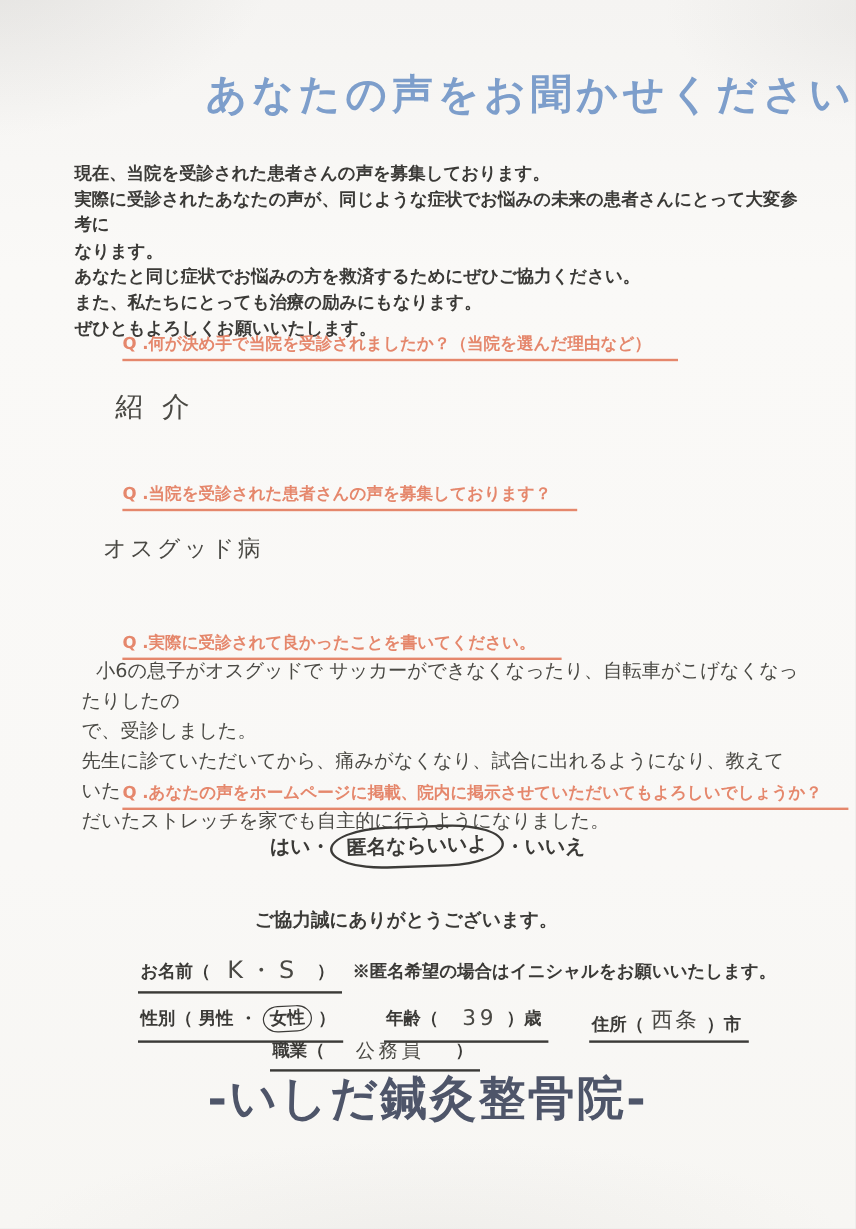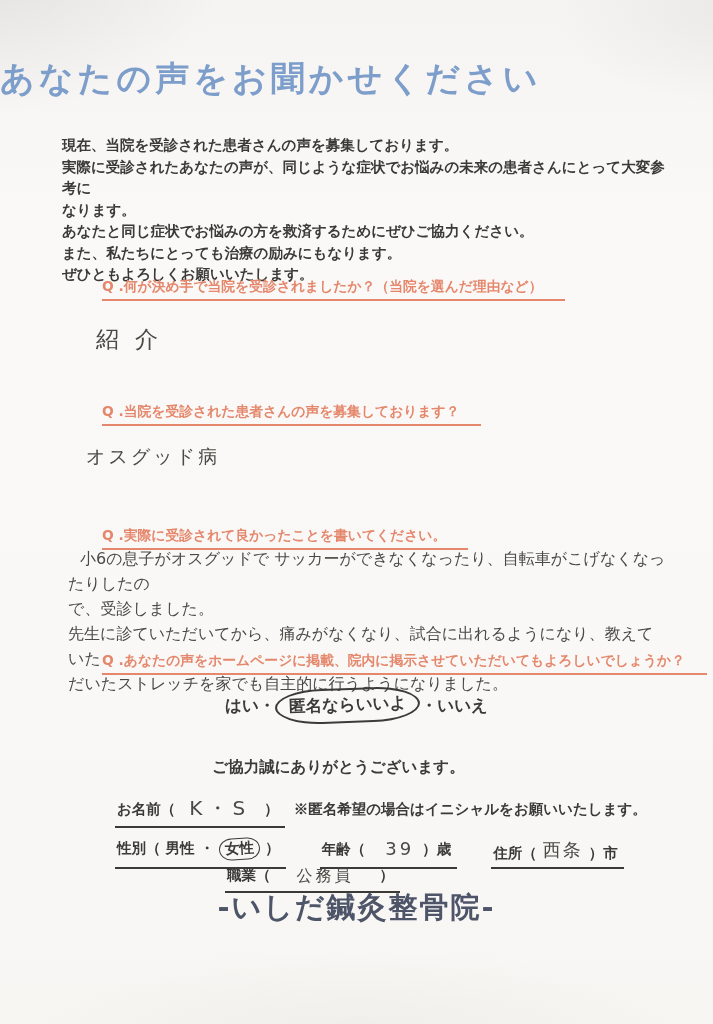--- a/index.html
+++ b/index.html
@@ -11,21 +11,21 @@
     color:#3a3936;
     font-family:"DejaVu Serif", serif;
     background:
       radial-gradient(ellipse 420px 260px at -3% -4%, rgba(182,180,177,.30), rgba(182,180,177,0) 60%),
       radial-gradient(ellipse 300px 160px at 103% 1%, rgba(196,194,191,.22), rgba(196,194,191,0) 60%),
       radial-gradient(ellipse 500px 120px at 50% 101%, rgba(205,203,199,.18), rgba(205,203,199,0) 70%),
       linear-gradient(180deg,#f5f4f2 0%, #faf9f7 22%, #f9f8f6 70%, #f7f6f3 100%);
   }
   .title{
     position:absolute;top:56px;left:0;width:100%;
-    text-align:left;
+    text-align:right;
     font-size:34px;font-weight:bold;
     letter-spacing:4px;
     color:#7d9ecb;
   }
   .intro{
     position:absolute;top:134px;left:62px;width:610px;
     font-size:14.5px;font-weight:bold;line-height:21.5px;
     color:#3b3a37;
   }
   .q-heading{position:absolute;left:58px;font-size:13.8px;font-weight:bold;
@@ -65,21 +65,21 @@
   .hv-name{font-size:20px;letter-spacing:5px;padding:0 14px;}
   .hv-age{padding:0 8px;letter-spacing:3px;margin-left:12px;}
   .hv-addr{vertical-align:2px;padding:0 6px;letter-spacing:2px;}
   .hv-job{font-size:16px;padding:0 26px;letter-spacing:3px;}
   .gcircle{
     display:inline-block;border:1.8px solid #3c3b38;border-radius:50% / 80%;
     padding:0 5px 1px 5px;transform:rotate(-3deg);
   }
   .footer{
     position:absolute;top:888px;left:0;width:100%;
-    text-align:center;font-size:29px;font-weight:bold;
+    text-align:center;font-size:39px;font-weight:bold;
     letter-spacing:2px;color:#4e5569;
   }
   .qh1{top:278px;}
   .qh2{top:403px;}
   .qh3{top:527px;}
   .qh4{top:652px;}
 </style>
 </head>
 <body>
 

